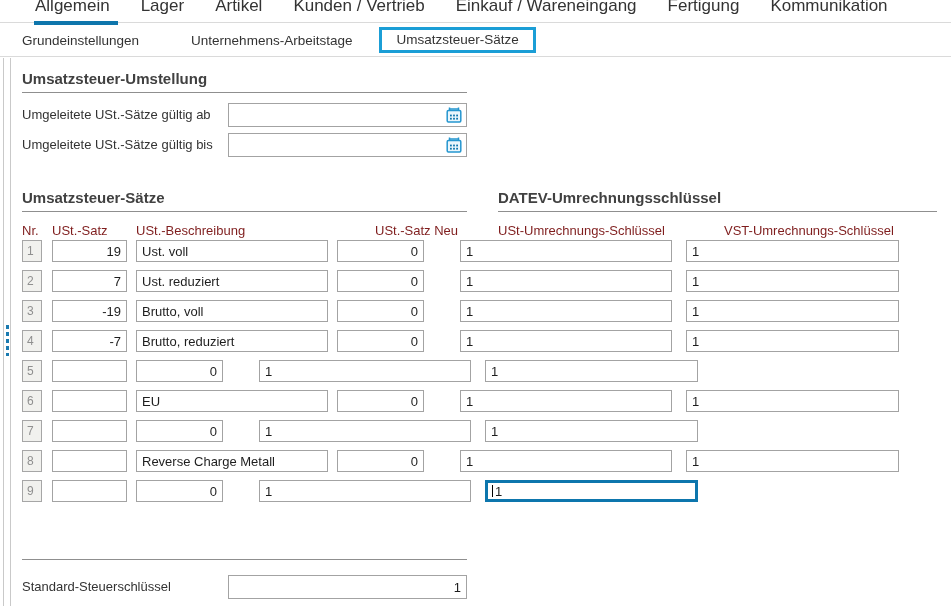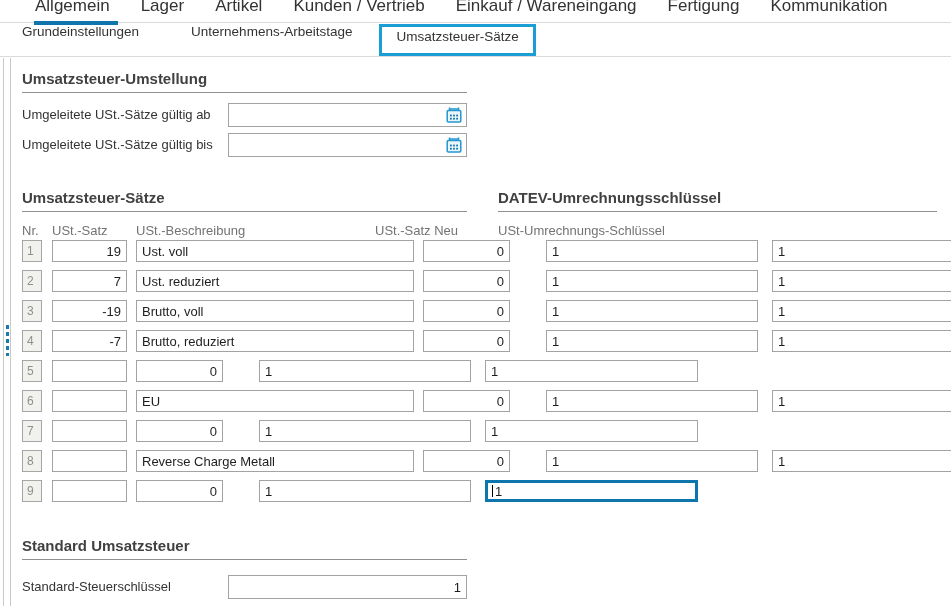--- a/index.html
+++ b/index.html
@@ -10,21 +10,21 @@
   
   .tabbar { position: absolute; top: 0; left: 0; width: 951px; height: 23px;
             border-bottom: 1px solid #dadada; display: flex; gap: 31px; padding-left: 35px;
             align-items: flex-end; }
   .tab { position: relative; font-size: 17px; color: #333; padding-bottom: 6px; cursor: default; white-space: nowrap; }
   .tab.active::after { content: ""; position: absolute; left: -1px; right: -8px; bottom: -3px;
                        height: 4px; background: #0e76ac; }
 
   
   .subtabbar { position: absolute; top: 24px; left: 0; width: 951px; height: 33px;
-               border-bottom: 1px solid #dadada; display: flex; }
+               border-bottom: 1px solid #dadada; display: flex; align-items: center; }
   .subtab { font-size: 13.5px; color: #333; white-space: nowrap; }
   .subtab.plain1 { margin-left: 22px; }
   .subtab.plain2 { margin-left: 52px; }
   .subtab.selected { margin-left: 27px; border: 3px solid #1b9ed6; background: #fff;
                      padding: 2px 14px 3px 14px; }
 
   
   .splitter { position: absolute; top: 58px; left: 3px; width: 8px; height: 548px;
               border-left: 1px solid #c9c9c9; border-right: 1px solid #c9c9c9; background: #fff; }
   .splitter .grip { position: absolute; top: 267px; left: 2px; width: 3px; height: 31px;
@@ -38,34 +38,34 @@
 
   
   input.box { border: 1px solid #a3a3a3; background: #fff; font-family: inherit; font-size: 13px;
               color: #1e1e1e; height: 22px; padding: 0 5px; outline: none; }
   .date-wrap { position: absolute; width: 239px; height: 24px; }
   .date-wrap input { width: 239px; height: 24px; padding-right: 26px; }
   .cal-btn { position: absolute; top: 3px; right: 4px; width: 18px; height: 18px; border: 0;
              background: transparent; padding: 0; cursor: pointer; }
 
   
-  .col-head-row { position: absolute; left: 22px; top: 223px; display: flex; font-size: 13px; color: #737373; }
+  .col-head-row { position: absolute; left: 22px; top: 223px; display: flex; font-size: 13px; color: #7f1d1d; }
   .col-head-row span { display: block; white-space: nowrap; }
   .w-nr   { width: 20px;  margin-right: 10px; }
   .w-satz { width: 75px;  margin-right: 9px; }
   .w-besc { width: 230px; margin-right: 9px; }
   .w-neu  { width: 87px;  margin-right: 36px; }
   .w-ust  { width: 212px; margin-right: 14px; }
   .w-vst  { width: 213px; }
 
   .vat-row { position: absolute; left: 22px; display: flex; height: 22px; }
   .nr-box { width: 20px; height: 22px; margin-right: 10px; border: 1px solid #a6a6a6;
             background: #f1f1ee; color: #8f8f8f; font-size: 12px; line-height: 20px; padding-left: 4px; }
   .in-satz { width: 75px;  margin-right: 9px; text-align: right; }
-  .in-besc { width: 278px; margin-right: 9px; }
+  .in-besc { width: 192px; margin-right: 9px; }
   .in-neu  { width: 87px;  margin-right: 36px; text-align: right; }
   .in-ust  { width: 212px; margin-right: 14px; }
   .in-vst  { width: 213px; }
   input.focused { border: 3px solid #0d76ad; padding-left: 7px;
                   background-image: linear-gradient(#000, #000);
                   background-size: 1px 12px; background-position: 4px 50%; background-repeat: no-repeat; }
 
   .std-wrap { position: absolute; left: 228px; top: 575px; width: 239px; height: 24px; }
   .std-wrap input { width: 239px; height: 24px; text-align: right; }
 </style>
@@ -143,20 +143,21 @@
   <div class="rule" style="left:22px; top:211px; width:445px;"></div>
   <div class="sec-title" style="left:498px; top:189px;">DATEV-Umrechnungsschlüssel</div>
   <div class="rule" style="left:498px; top:211px; width:439px;"></div>
 
   <div class="col-head-row">
     <span class="w-nr">Nr.</span>
     <span class="w-satz">USt.-Satz</span>
     <span class="w-besc">USt.-Beschreibung</span>
     <span class="w-neu">USt.-Satz Neu</span>
     <span class="w-ust">USt-Umrechnungs-Schlüssel</span>
+    <span class="w-vst">VST-Umrechnungs-Schlüssel</span>
   </div>
 
   <div class="vat-row" style="top:240px;">
     <div class="nr-box">1</div>
     <input class="box in-satz" readonly="" value="19" style="">
     <input class="box in-besc" readonly="" value="Ust. voll" style="">
     <input class="box in-neu" readonly="" value="0" style="">
     <input class="box in-ust" readonly="" value="1" style="">
     <input class="box in-vst" readonly="" value="1" style="">
   </div>
@@ -215,20 +216,19 @@
     <input class="box in-vst" readonly="" value="1" style="">
   </div>
   <div class="vat-row" style="top:480px;">
     <div class="nr-box">9</div>
     <input class="box in-satz" readonly="" value="" style="">
     <input class="box in-neu" readonly="" value="0" style="">
     <input class="box in-ust" readonly="" value="1" style="">
     <input class="box in-vst focused" readonly="" value="1" style="">
   </div>
 
-  <div class="sec-title" style="left:22px; top:537px;">Standard Umsatzsteuer</div>
   <div class="rule" style="left:22px; top:559px; width:445px;"></div>
   <div class="field-label" style="left:22px; top:575px;text-align:right;">Standard-Steuerschlüssel</div>
   <div class="std-wrap">
     <input class="box" readonly="" value="1" style="">
   </div>
 
 </div>
 
 </body></html>

